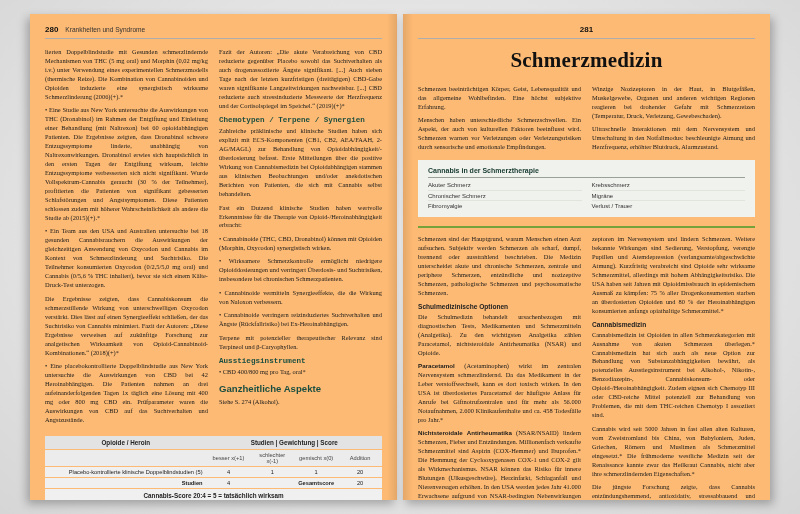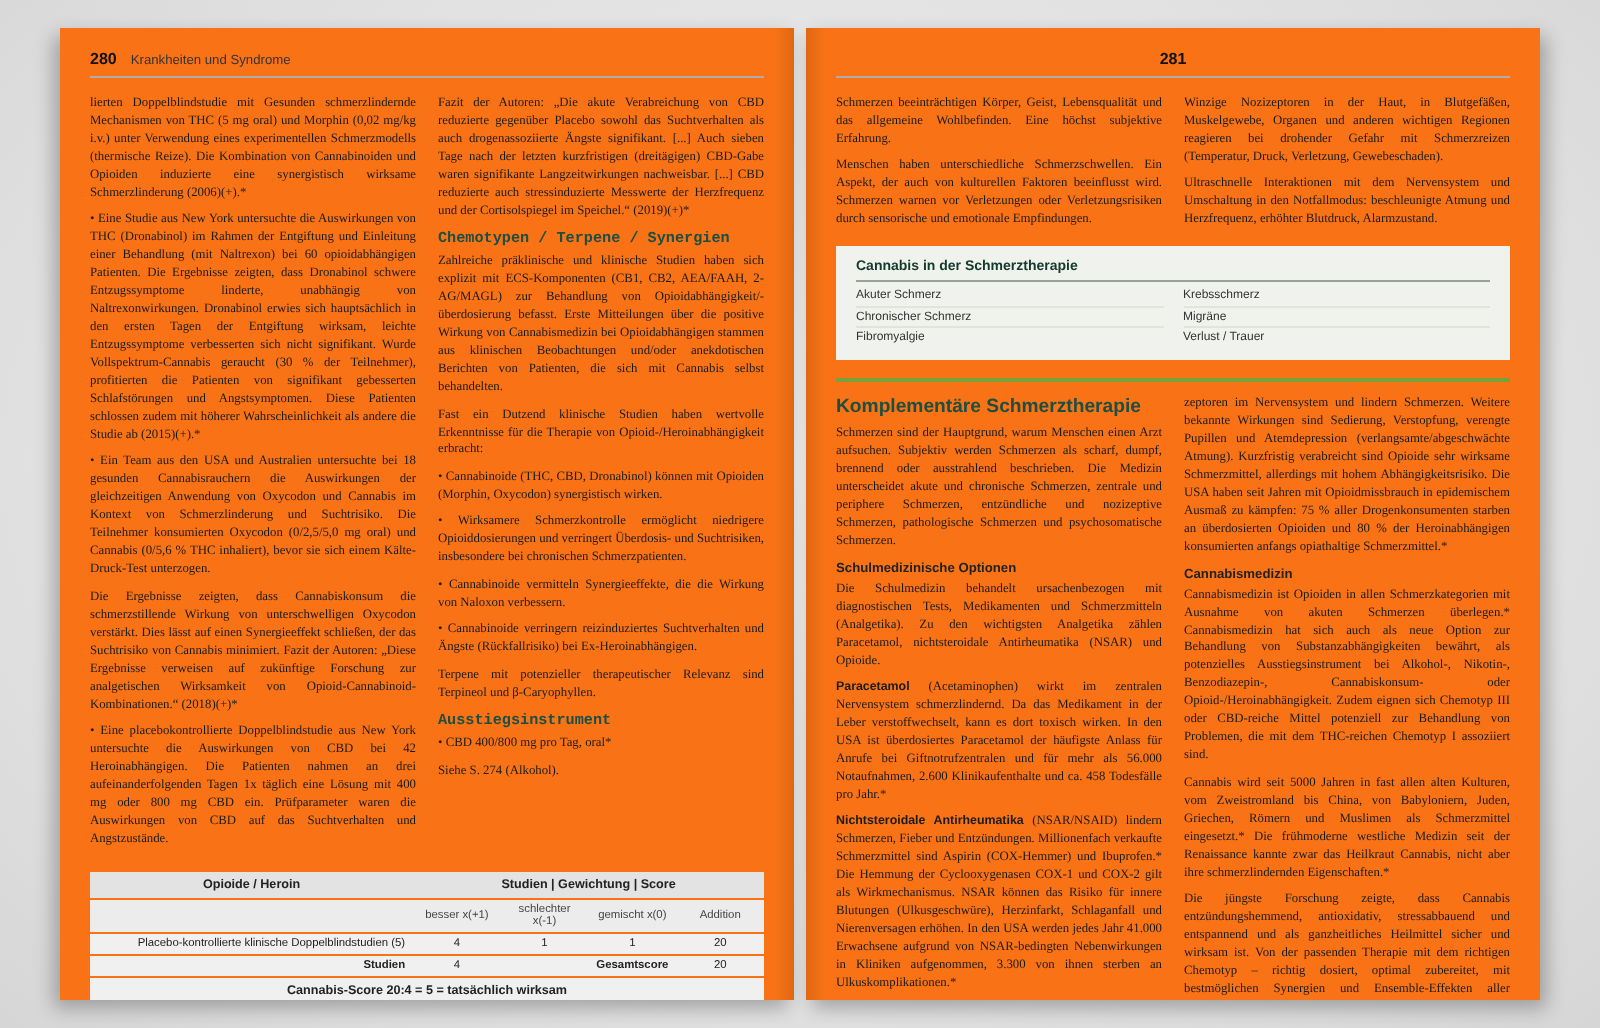--- a/index.html
+++ b/index.html
@@ -5,21 +5,21 @@
   html,body{margin:0;padding:0;}
   body{
     width:800px;height:514px;
     background:radial-gradient(ellipse at 50% 45%, #efefef 0%, #e3e3e3 60%, #d6d6d6 100%);
     font-family:"Liberation Serif", serif;
     position:relative;
     overflow:hidden;
   }
   .page{
     position:absolute;top:14px;width:367px;height:486px;
-    background:#f97316;box-sizing:border-box;
+    background:#fdba74;box-sizing:border-box;
     padding:11px 15px 10px 15px;overflow:hidden;
   }
   .page-left{left:30px;box-shadow:-3px 4px 9px rgba(0,0,0,.28);}
   .page-left::after{content:"";position:absolute;top:0;right:0;bottom:0;width:10px;
     background:linear-gradient(to right, rgba(0,0,0,0), rgba(0,0,0,.10));pointer-events:none;}
   .page-right{left:403px;box-shadow:3px 4px 9px rgba(0,0,0,.28);}
   .page-right::before{content:"";position:absolute;top:0;left:0;bottom:0;width:10px;
     background:linear-gradient(to left, rgba(0,0,0,0), rgba(0,0,0,.10));pointer-events:none;}
 
   .pg-header{
@@ -113,20 +113,21 @@
       <div class="h-mid">Chemotypen / Terpene / Synergien</div>
       <p>Zahlreiche präklinische und klinische Studien haben sich explizit mit ECS-Komponenten (CB1, CB2, AEA/FAAH, 2-AG/MAGL) zur Behandlung von Opioidabhängigkeit/-überdosierung befasst. Erste Mitteilungen über die positive Wirkung von Cannabismedizin bei Opioidabhängigen stammen aus klinischen Beobachtungen und/oder anekdotischen Berichten von Patienten, die sich mit Cannabis selbst behandelten.</p>
       <p>Fast ein Dutzend klinische Studien haben wertvolle Erkenntnisse für die Therapie von Opioid-/Heroinabhängigkeit erbracht:</p>
       <p>• Cannabinoide (THC, CBD, Dronabinol) können mit Opioiden (Morphin, Oxycodon) synergistisch wirken.</p>
       <p>• Wirksamere Schmerzkontrolle ermöglicht niedrigere Opioiddosierungen und verringert Überdosis- und Suchtrisiken, insbesondere bei chronischen Schmerzpatienten.</p>
       <p>• Cannabinoide vermitteln Synergieeffekte, die die Wirkung von Naloxon verbessern.</p>
       <p>• Cannabinoide verringern reizinduziertes Suchtverhalten und Ängste (Rückfallrisiko) bei Ex-Heroinabhängigen.</p>
       <p>Terpene mit potenzieller therapeutischer Relevanz sind Terpineol und β-Caryophyllen.</p>
       <div class="h-mid">Ausstiegsinstrument</div>
       <p>• CBD 400/800 mg pro Tag, oral*</p>
+      <div class="h-big">Ganzheitliche Aspekte</div>
       <p>Siehe S. 274 (Alkohol).</p>
     </div>
   </div>
 
   <table class="score-table">
     <tbody>
       <tr class="hdr">
         <td class="lbl" style="text-align:center;">Opioide / Heroin</td>
         <td colspan="4">Studien | Gewichtung | Score</td>
       </tr>
@@ -156,20 +157,21 @@
       </tr>
     </tbody>
   </table>
 </div>
 
 <div class="page page-right">
   <div class="pg-header right">
     <span class="pg-num">281</span>
   </div>
 
+  <div class="doc-title">Schmerzmedizin</div>
 
   <div class="cols bodytext">
     <div class="col">
       <p>Schmerzen beeinträchtigen Körper, Geist, Lebensqualität und das allgemeine Wohlbefinden. Eine höchst subjektive Erfahrung.</p>
       <p>Menschen haben unterschiedliche Schmerzschwellen. Ein Aspekt, der auch von kulturellen Faktoren beeinflusst wird. Schmerzen warnen vor Verletzungen oder Verletzungsrisiken durch sensorische und emotionale Empfindungen.</p>
     </div>
     <div class="col">
       <p>Winzige Nozizeptoren in der Haut, in Blutgefäßen, Muskelgewebe, Organen und anderen wichtigen Regionen reagieren bei drohender Gefahr mit Schmerzreizen (Temperatur, Druck, Verletzung, Gewebeschaden).</p>
       <p>Ultraschnelle Interaktionen mit dem Nervensystem und Umschaltung in den Notfallmodus: beschleunigte Atmung und Herzfrequenz, erhöhter Blutdruck, Alarmzustand.</p>
     </div>
@@ -188,21 +190,20 @@
         <div class="info-item">Migräne</div>
         <div class="info-item">Verlust / Trauer</div>
       </div>
     </div>
   </div>
 
   <hr class="green-rule">
 
   <div class="cols bodytext">
     <div class="col">
-      <div class="h-big" style="margin-top:0;">Komplementäre Schmerztherapie</div>
       <p>Schmerzen sind der Hauptgrund, warum Menschen einen Arzt aufsuchen. Subjektiv werden Schmerzen als scharf, dumpf, brennend oder ausstrahlend beschrieben. Die Medizin unterscheidet akute und chronische Schmerzen, zentrale und periphere Schmerzen, entzündliche und nozizeptive Schmerzen, pathologische Schmerzen und psychosomatische Schmerzen.</p>
       <div class="h-sub">Schulmedizinische Optionen</div>
       <p>Die Schulmedizin behandelt ursachenbezogen mit diagnostischen Tests, Medikamenten und Schmerzmitteln (Analgetika). Zu den wichtigsten Analgetika zählen Paracetamol, nichtsteroidale Antirheumatika (NSAR) und Opioide.</p>
       <p><span class="lead-bold">Paracetamol</span><span> (Acetaminophen) wirkt im zentralen Nervensystem schmerzlindernd. Da das Medikament in der Leber verstoffwechselt, kann es dort toxisch wirken. In den USA ist überdosiertes Paracetamol der häufigste Anlass für Anrufe bei Giftnotrufzentralen und für mehr als 56.000 Notaufnahmen, 2.600 Klinikaufenthalte und ca. 458 Todesfälle pro Jahr.*</span></p>
       <p><span class="lead-bold">Nichtsteroidale Antirheumatika</span><span> (NSAR/NSAID) lindern Schmerzen, Fieber und Entzündungen. Millionenfach verkaufte Schmerzmittel sind Aspirin (COX-Hemmer) und Ibuprofen.* Die Hemmung der Cyclooxygenasen COX-1 und COX-2 gilt als Wirkmechanismus. NSAR können das Risiko für innere Blutungen (Ulkusgeschwüre), Herzinfarkt, Schlaganfall und Nierenversagen erhöhen. In den USA werden jedes Jahr 41.000 Erwachsene aufgrund von NSAR-bedingten Nebenwirkungen in Kliniken aufgenommen, 3.300 von ihnen sterben an Ulkuskomplikationen.*</span></p>
 
     </div>
     <div class="col">
       <p>zeptoren im Nervensystem und lindern Schmerzen. Weitere bekannte Wirkungen sind Sedierung, Verstopfung, verengte Pupillen und Atemdepression (verlangsamte/abgeschwächte Atmung). Kurzfristig verabreicht sind Opioide sehr wirksame Schmerzmittel, allerdings mit hohem Abhängigkeitsrisiko. Die USA haben seit Jahren mit Opioidmissbrauch in epidemischem Ausmaß zu kämpfen: 75 % aller Drogenkonsumenten starben an überdosierten Opioiden und 80 % der Heroinabhängigen konsumierten anfangs opiathaltige Schmerzmittel.*</p>
       <div class="h-sub">Cannabismedizin</div>

